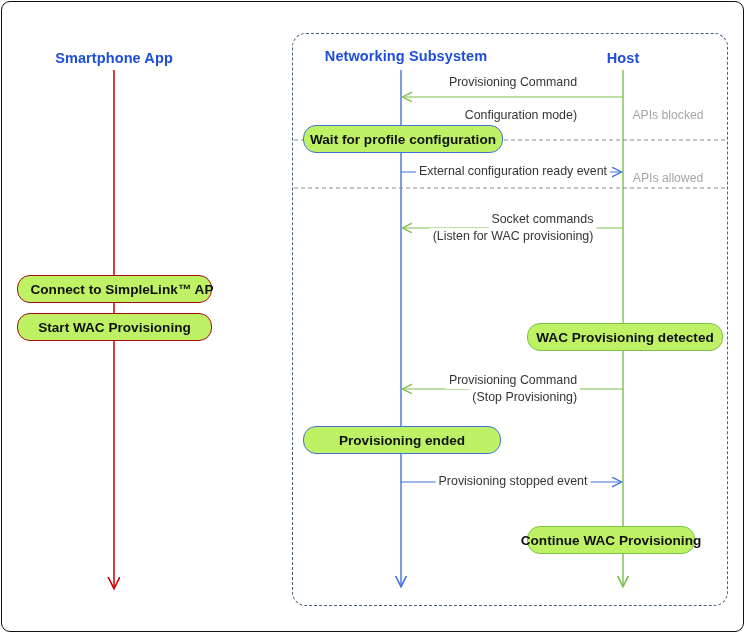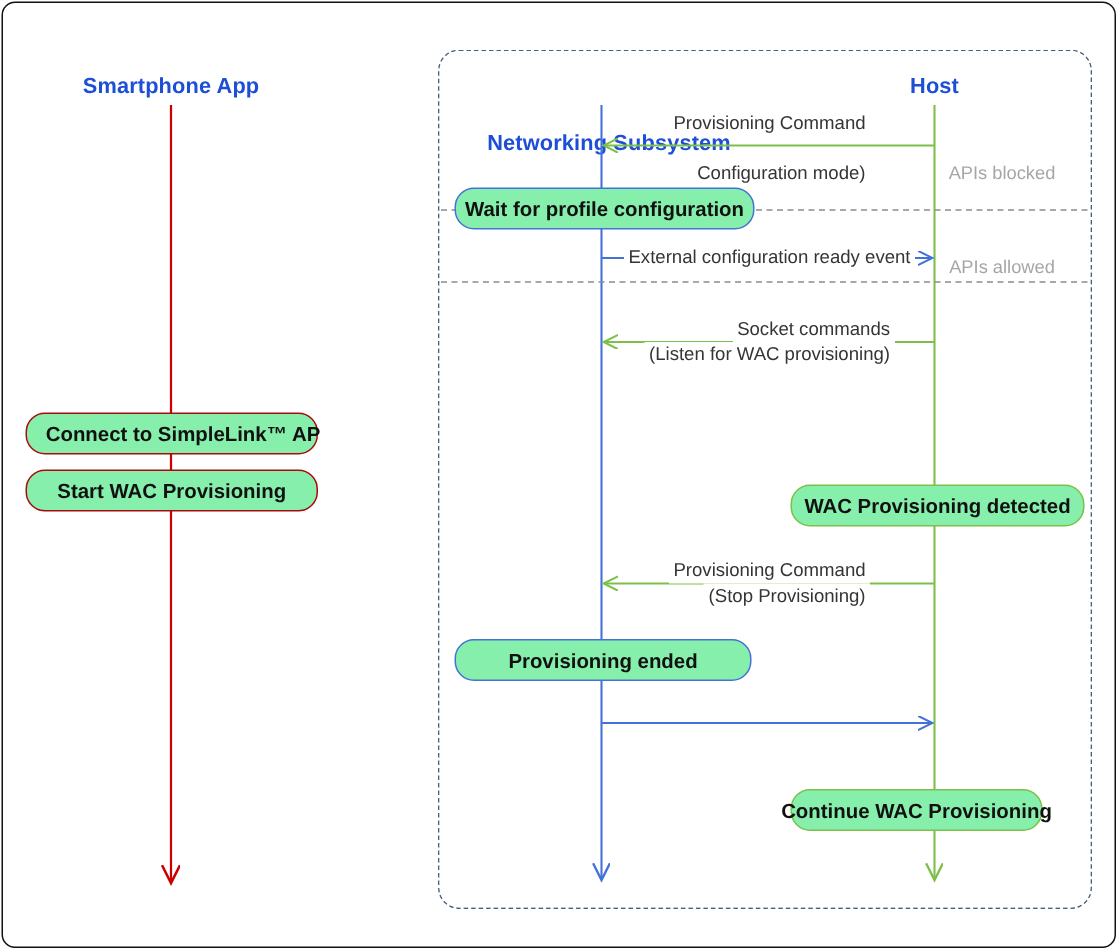--- a/index.html
+++ b/index.html
@@ -55,21 +55,21 @@
     left: 0;
     top: 0;
     width: 745px;
     height: 633px;
     overflow: visible;
   }
   
   .action-box {
     position: absolute;
     box-sizing: border-box;
-    background: #86efac;
+    background: #bef264;
     border-radius: 13px;
     display: flex;
     align-items: center;
     justify-content: center;
     font-size: 13.6px;
     font-weight: bold;
     color: #111111;
     white-space: nowrap;
     height: 28px;
   }
@@ -102,21 +102,21 @@
 </head>
 <body>
 
 <div id="stage">
 
   <div id="page-frame"></div>
 
   <div id="subsystem-container"></div>
 
   <div class="lifeline-title" style="left:114px; top:50px;">Smartphone App</div>
-  <div class="lifeline-title" style="left:406px; top:48px;margin-top:40px;">Networking Subsystem</div>
+  <div class="lifeline-title" style="left:406px; top:48px;">Networking Subsystem</div>
   <div class="lifeline-title" style="left:623px; top:50px;">Host</div>
 
   <svg id="wires" viewBox="0 0 745 633">
     <defs>
       <marker id="ah-red" markerWidth="10" markerHeight="10" refX="7.5" refY="4" orient="auto" markerUnits="strokeWidth">
         <path d="M0,0 L8,4 L0,8" fill="none" stroke="#cc0000" stroke-width="1.1"></path>
       </marker>
       <marker id="ah-blue" markerWidth="10" markerHeight="10" refX="7.5" refY="4" orient="auto" markerUnits="strokeWidth">
         <path d="M0,0 L8,4 L0,8" fill="none" stroke="#4472d8" stroke-width="1.1"></path>
       </marker>
@@ -159,20 +159,23 @@
   <div class="msg-label" style="left:513px; top:211px;">
     <span>Socket commands</span><br>
     <span>(Listen for WAC provisioning)</span>
   </div>
 
   <div class="msg-label" style="left:513px; top:372px;">
     <span>Provisioning Command</span><br>
     <span>(Stop Provisioning)</span>
   </div>
 
+  <div class="msg-label" style="left:513px; top:473px;">
+    <span>Provisioning stopped event</span>
+  </div>
 
   <div class="api-label" style="left:668px; top:108px;">APIs blocked</div>
   <div class="api-label" style="left:668px; top:171px;">APIs allowed</div>
 
   <div class="action-box blue" style="left:303px; top:125px; width:200px;">Wait for profile configuration</div>
 
   <div class="action-box red" style="left:17px; top:275px; width:195px;padding-left:15px;">Connect to SimpleLink™ AP</div>
 
   <div class="action-box red" style="left:17px; top:313px; width:195px;">Start WAC Provisioning</div>
 

